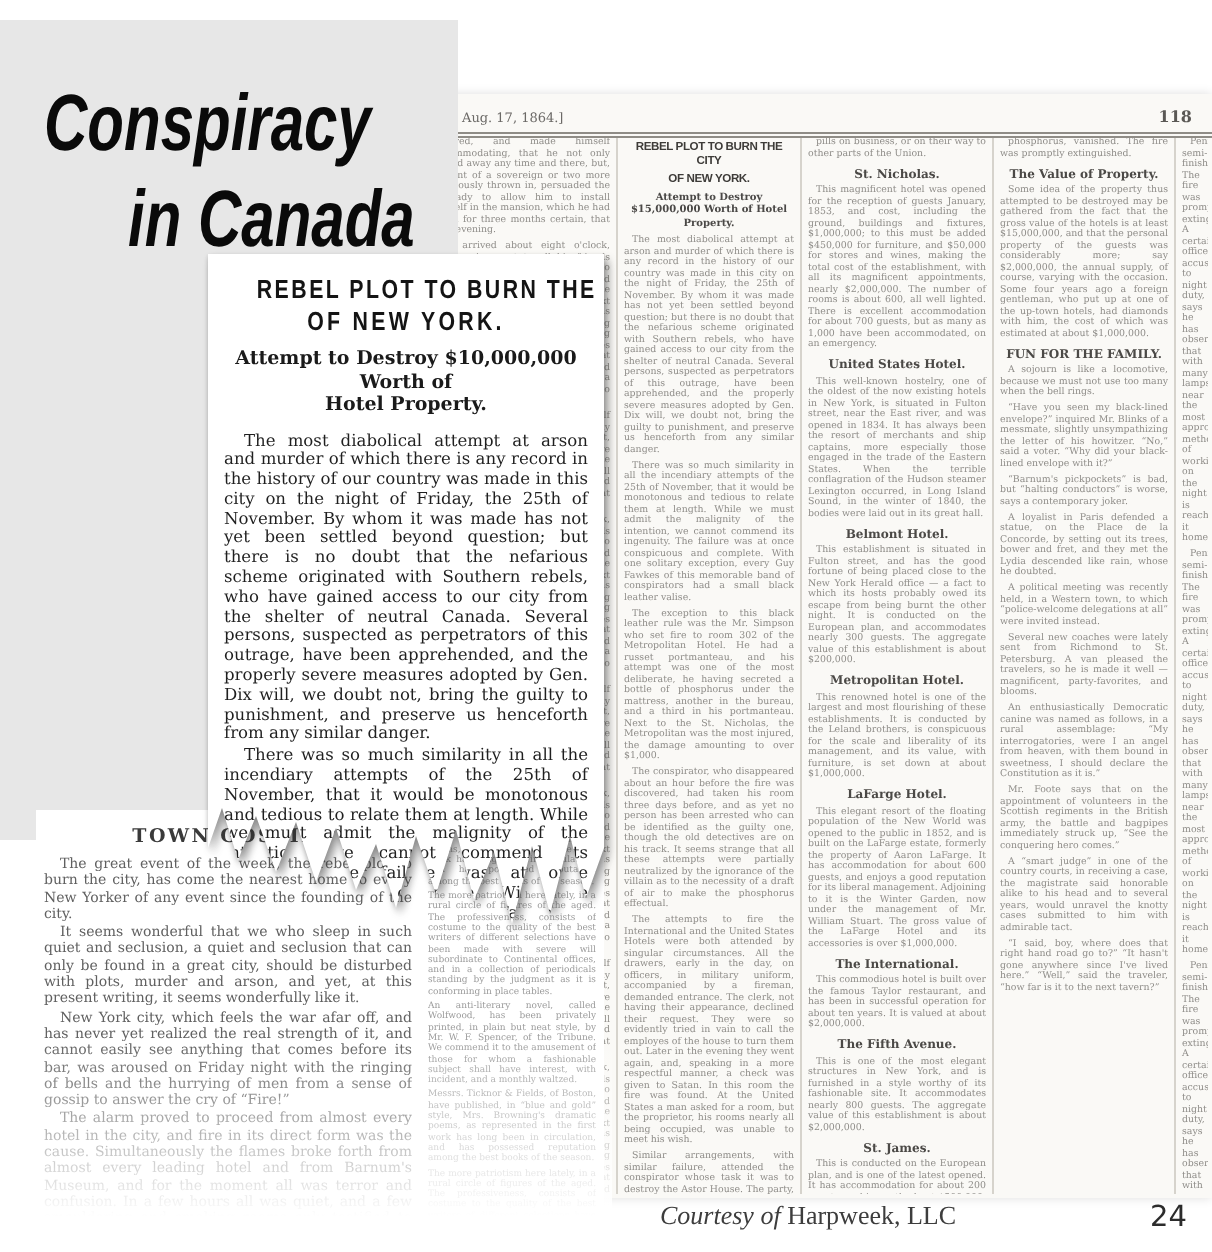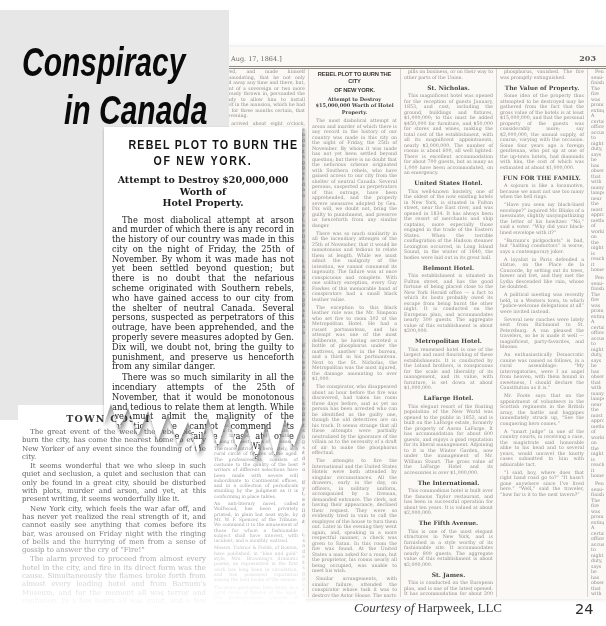--- a/index.html
+++ b/index.html
@@ -60,33 +60,33 @@
            color:#141414;transform:scaleX(.82);transform-origin:50% 0;white-space:nowrap;margin:0;}
   .clip-h2{font:700 13px/15px "Liberation Sans",sans-serif;letter-spacing:2px;text-align:center;
            color:#141414;transform:scaleX(.82);transform-origin:50% 0;white-space:nowrap;margin:1px 0 0;}
   .clip-sh{font:700 9.5px/11.5px "DejaVu Serif",serif;text-align:center;color:#1a1a1a;margin:0;}
   .clip-sh1{margin-top:6px;}
   .clip-body{margin-top:7px;}
   .clip-p{font:8.3px/9.8px "DejaVu Serif",serif;color:#1f1f1f;text-align:justify;margin:0 0 1px;
           text-indent:10px;}
 
   
-  .caption{position:absolute;left:330px;top:600px;font:13px/16px "Liberation Serif",serif;color:#3d3d3d;margin-left:24px;}
+  .caption{position:absolute;left:330px;top:600px;font:13px/16px "Liberation Serif",serif;color:#3d3d3d;}
   .caption .it{font-style:italic;}
   .folio{position:absolute;left:575px;top:601px;font:14.5px/17px "DejaVu Sans",sans-serif;color:#2c2c2c;}
 </style>
 </head>
 <body>
 
 <div class="stage">
 
   <div class="scan">
     <div class="masthead">
       <span class="mh-date">Aug. 17, 1864.]</span>
-      <span class="mh-page">203</span>
+      <span class="mh-page">118</span>
     </div>
     <div class="cols">
       <div class="col c1">
           <div class="np-p">blared, and made himself accommodating, that he not only smiled away any time and there, but, by dint of a sovereign or two more judiciously thrown in, persuaded the landlady to allow him to install himself in the mansion, which he had taken for three months certain, that very evening.</div>
           <div class="np-p">He arrived about eight o'clock, having given out to all his friends and at his club that he was going to leave town. Just as he had jumped out of the cab and he was paying the man, he glanced up at the next cottage. One of the bay windows was open, and he saw the young occupant of the pale lady looking steadily down on him. Their eyes met, she colored, and he saw that she had recognized him. She called to some one in the room, and a strange-haired old woman came to the window.</div>
           <div class="np-p">blared, and made himself accommodating, that he not only smiled away any time and there, but, by dint of a sovereign or two more judiciously thrown in, persuaded the landlady to allow him to install himself in the mansion, which he had taken for three months certain, that very evening.</div>
           <div class="np-p">He arrived about eight o'clock, having given out to all his friends and at his club that he was going to leave town. Just as he had jumped out of the cab and he was paying the man, he glanced up at the next cottage. One of the bay windows was open, and he saw the young occupant of the pale lady looking steadily down on him. Their eyes met, she colored, and he saw that she had recognized him. She called to some one in the room, and a strange-haired old woman came to the window.</div>
           <div class="np-p">blared, and made himself accommodating, that he not only smiled away any time and there, but, by dint of a sovereign or two more judiciously thrown in, persuaded the landlady to allow him to install himself in the mansion, which he had taken for three months certain, that very evening.</div>
           <div class="np-p">He arrived about eight o'clock, having given out to all his friends and at his club that he was going to leave town. Just as he had jumped out of the cab and he was paying the man, he glanced up at the next cottage. One of the bay windows was open, and he saw the young occupant of the pale lady looking steadily down on him. Their eyes met, she colored, and he saw that she had recognized him. She called to some one in the room, and a strange-haired old woman came to the window.</div>
           <div class="np-p">blared, and made himself accommodating, that he not only smiled away any time and there, but, by dint of a sovereign or two more judiciously thrown in, persuaded the landlady to allow him to install himself in the mansion, which he had taken for three months certain, that very evening.</div>
@@ -167,21 +167,21 @@
         <div class="tg-sp">The more patriotism here lately, in a rural circle of figures of the aged. The professiveness, consists of costume to the quality of the best writers of different selections have been made with severe will subordinate to Continental offices, and in a collection of periodicals standing by the judgment as it is conforming in place tables.</div>
       </div>
     <div class="tg-fade"></div>
   </div>
 
   <div class="clip-wrap">
     <div class="clip">
       <div class="clip-inner">
         <div class="clip-h1">REBEL PLOT TO BURN THE CITY</div>
         <div class="clip-h2">OF NEW YORK.</div>
-        <div class="clip-sh clip-sh1">Attempt to Destroy $20,000,000 Worth of</div>
+        <div class="clip-sh clip-sh1">Attempt to Destroy $10,000,000 Worth of</div>
         <div class="clip-sh">Hotel Property.</div>
         <div class="clip-body">
             <div class="clip-p">The most diabolical attempt at arson and murder of which there is any record in the history of our country was made in this city on the night of Friday, the 25th of November. By whom it was made has not yet been settled beyond question; but there is no doubt that the nefarious scheme originated with Southern rebels, who have gained access to our city from the shelter of neutral Canada. Several persons, suspected as perpetrators of this outrage, have been apprehended, and the properly severe measures adopted by Gen. Dix will, we doubt not, bring the guilty to punishment, and preserve us henceforth from any similar danger.</div>
             <div class="clip-p">There was so much similarity in all the incendiary attempts of the 25th of November, that it would be monotonous and tedious to relate them at length. While we must admit the malignity of the intention, we cannot commend its ingenuity. The failure was at once conspicuous and complete. With one solitary exception, every Guy Fawkes of this memorable band of conspirators had a small black leather valise. The exception to this black leather rule was the Mr. Simpson who set fire to room 302 of the Metropolitan Hotel. He had a russet portmanteau, and his attempt was one of the most deliberate, he having secreted a bottle of phosphorus under the mattress, another in the bureau, and a third in his portmanteau. Next to the St. Nicholas, the Metropolitan was the most injured, the damage amounting to over $1,000. The conspirator, who disappeared about an hour before the fire was discovered, had taken his room three days before, and as yet no person has been arrested who can be identified as the guilty one, though the old detectives are on his track.</div>
           </div>
       </div>
     </div>
   </div>
 
   <div class="caption">

